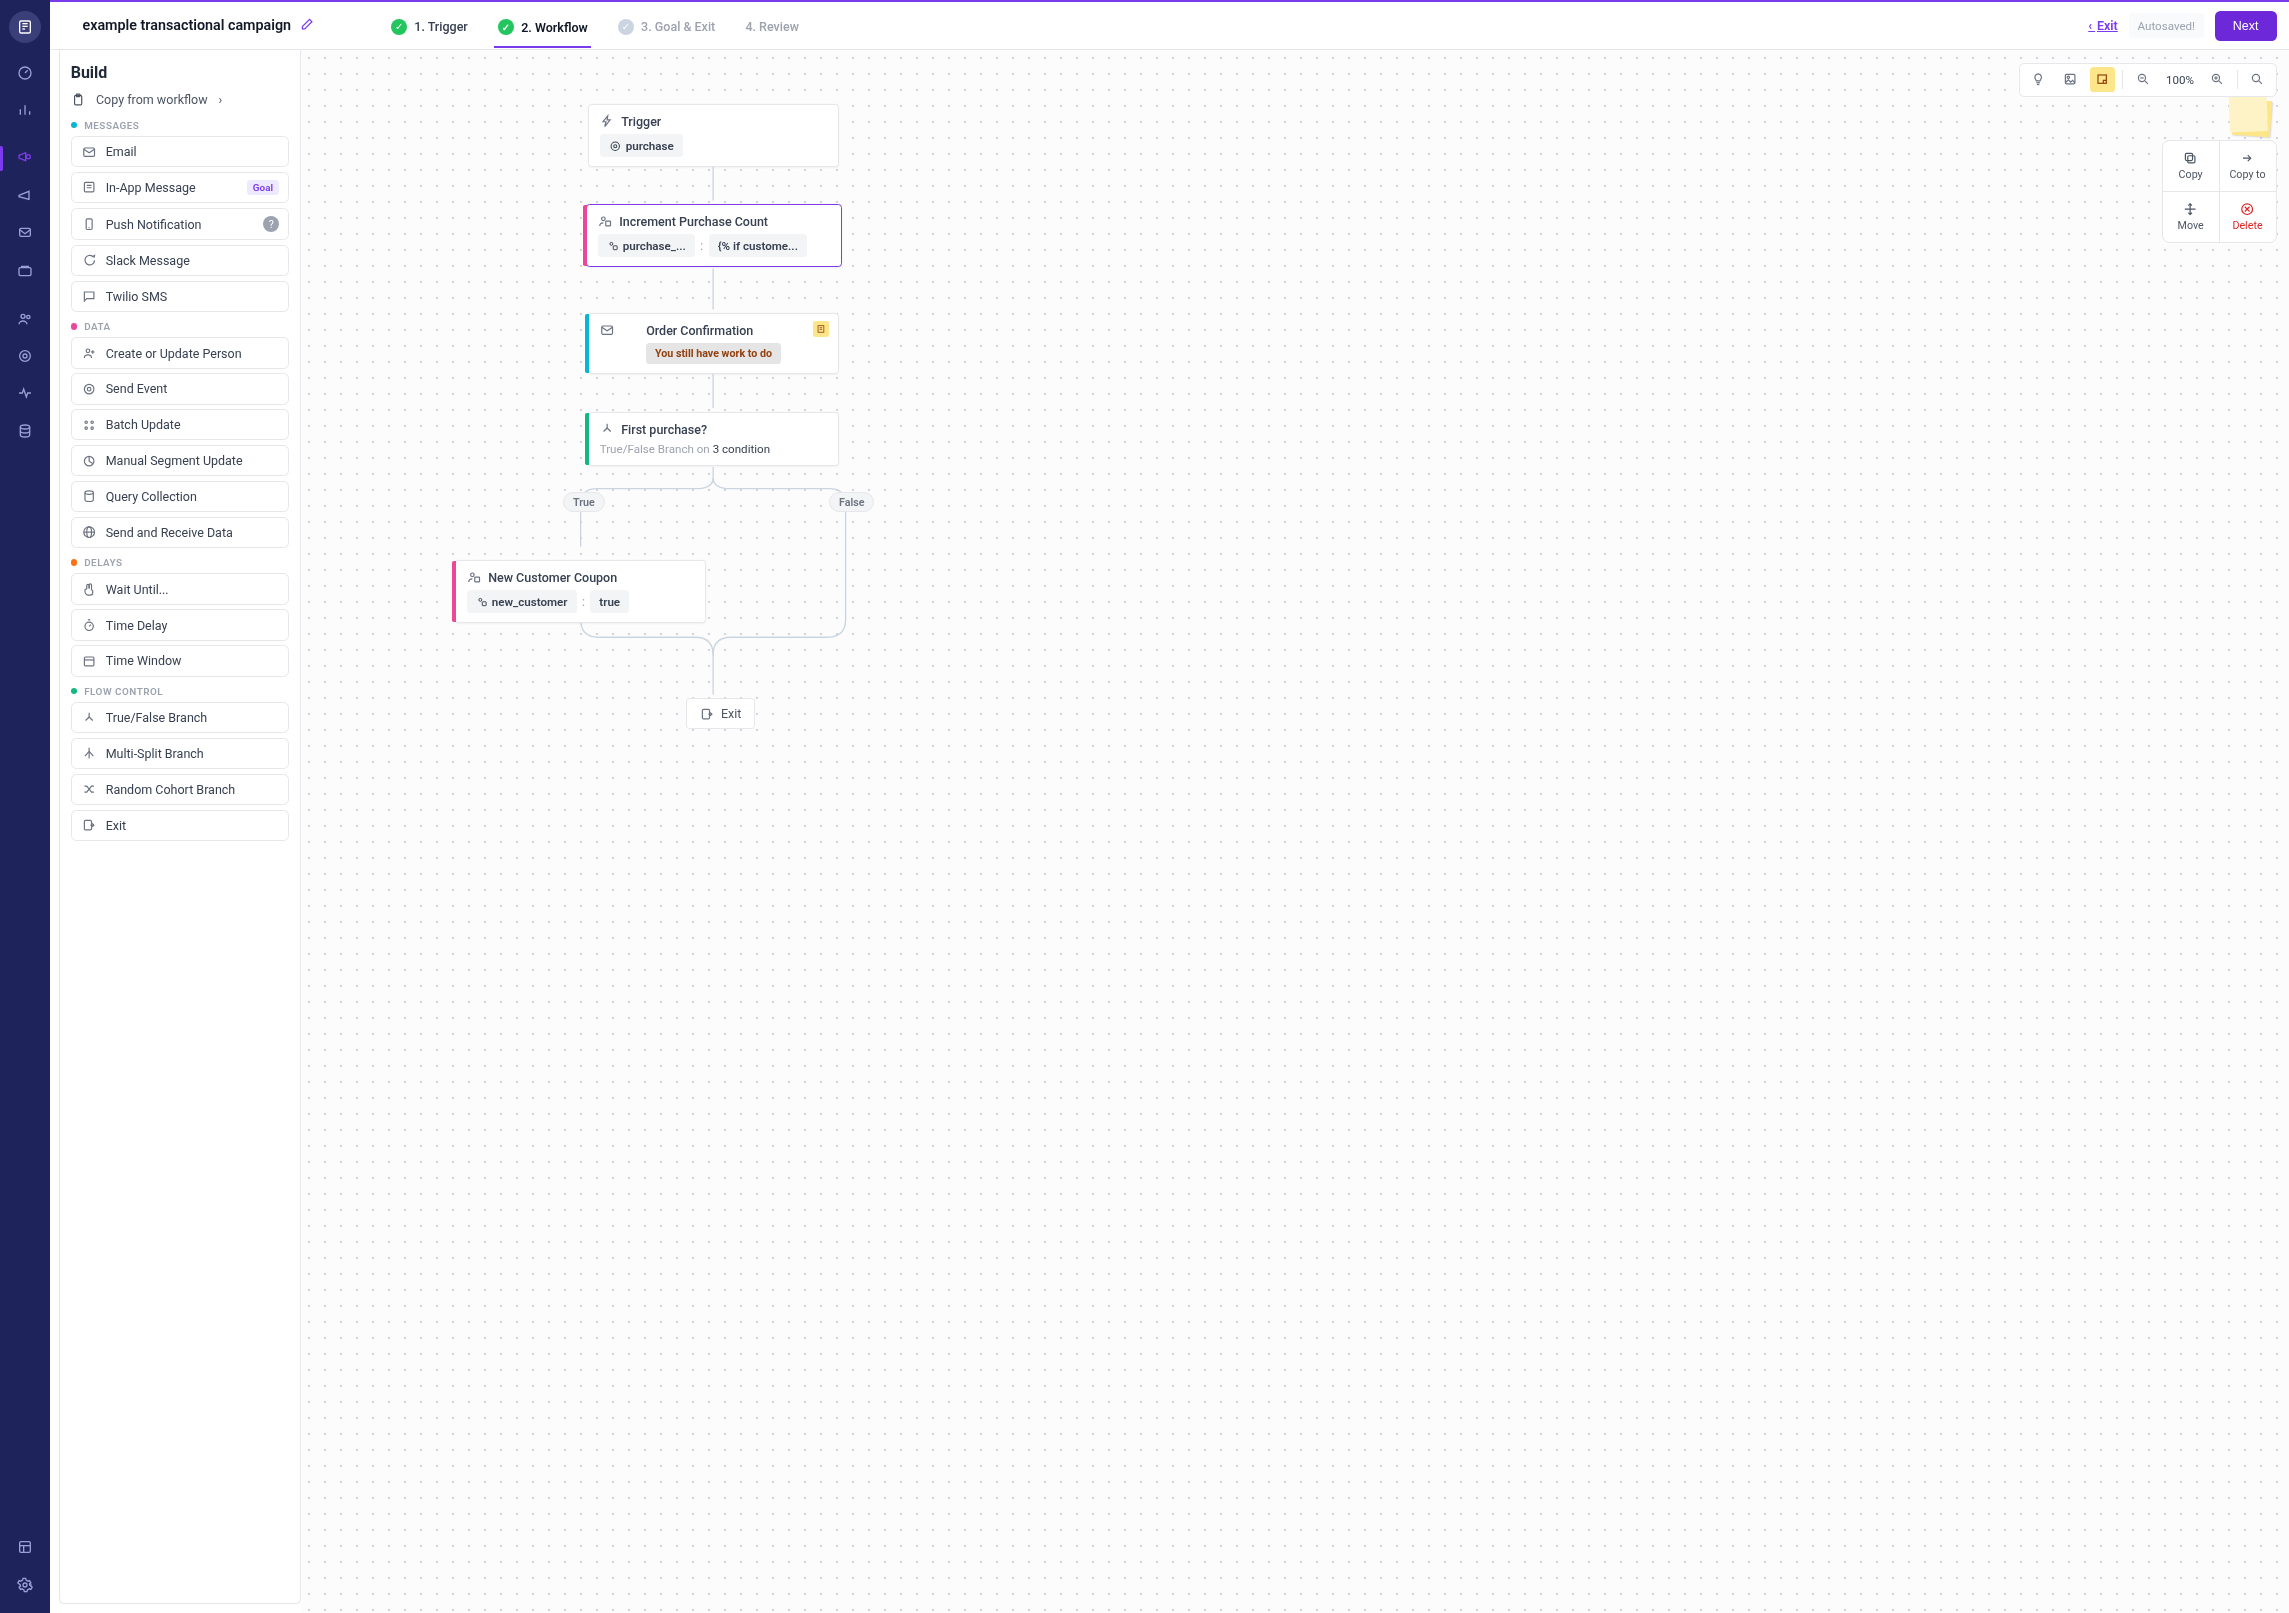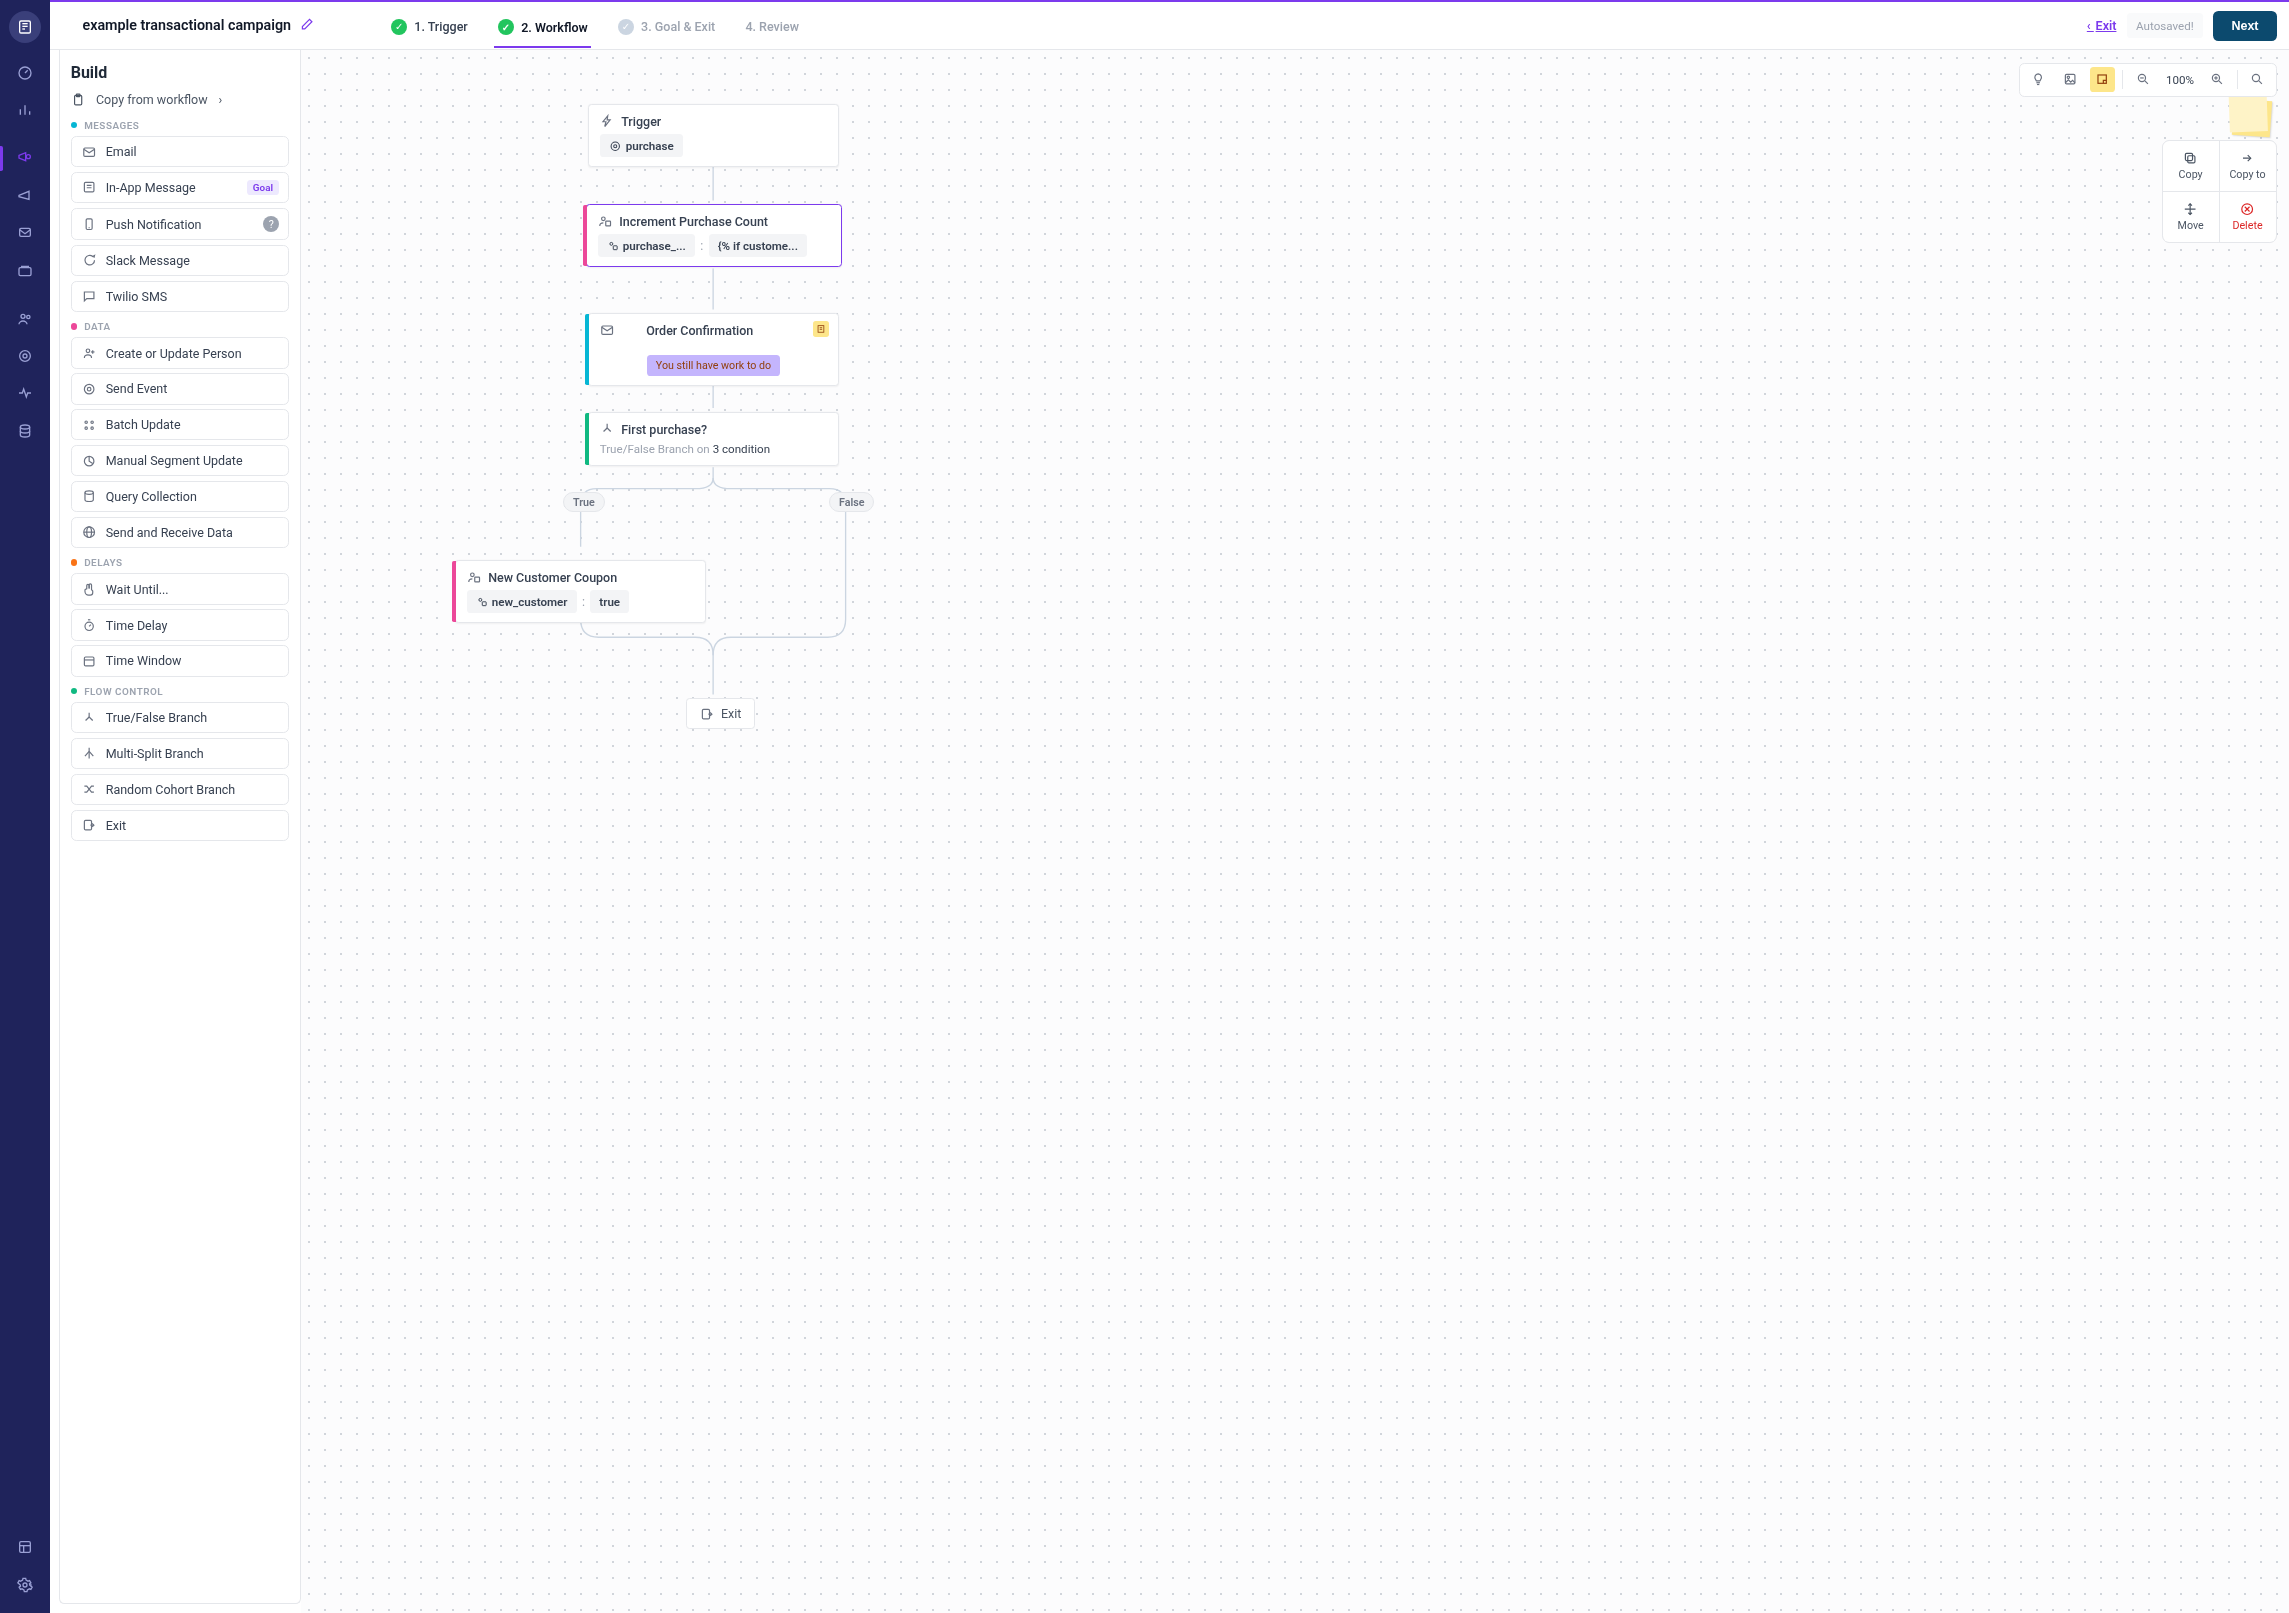--- a/index.html
+++ b/index.html
@@ -25,21 +25,21 @@
 .edit-pencil { color: #7c3aed; cursor: pointer; }
 .steps { display: flex; align-items: center; gap: 23px; margin-left: 36px; }
 .step { display: flex; align-items: center; gap: 7.2px; font-size: 12.5px; color: #9ca3af; cursor: pointer; padding: 16px 3.6px 13.4px; font-weight: 500; }
 .step.done { color: #374151; }
 .step.active { color: #111827; border-bottom: 2.7px solid #7c3aed; padding-bottom: 10.7px; font-weight: 600; }
 .step .stepcircle { width: 16px; height: 16px; border-radius: 50%; background: #22c55e; color: #fff; display: flex; align-items: center; justify-content: center; font-size: 9.9px; }
 .step .stepcircle.grey { background: #cbd5e1; }
 .topbar-right { margin-left: auto; display: flex; align-items: center; gap: 10.7px; }
 .exit-link { color: #7c3aed; font-weight: 600; cursor: pointer; display: flex; align-items: center; gap: 1.8px; text-decoration: underline; }
 .autosaved { color: #9ca3af; background: #f9fafb; padding: 5.4px 9px; border-radius: 3.6px; font-size: 11.6px; }
-.next-btn { background: #0c4a6e; color: #fff; font-weight: 700; padding: 8px 18px; border: none; border-radius: 5.4px; cursor: pointer; font-size: 12.5px; }
+.next-btn { background: #6d28d9; color: #fff; font-weight: 400; padding: 8px 18px; border: none; border-radius: 5.4px; cursor: pointer; font-size: 12.5px; }
 
 
 .indent { flex: 1; display: flex; min-height: 0; }
 
 
 .build { width: 242px; background: #fff; border: 0.9px solid #e5e7eb; border-top: none; border-radius: 0 0 5.4px 5.4px; margin: 0 0 9px 9px; padding: 12.5px 10.7px; overflow-y: auto; flex-shrink: 0; }
 .build h2 { font-size: 16px; font-weight: 700; margin-bottom: 10.7px; }
 .copy-from { display: flex; align-items: center; gap: 11px; color: #4b5563; cursor: pointer; margin-bottom: 12.5px; font-size: 12.5px; }
 .cat { margin-top: 9px; }
 .cat-header { display: flex; align-items: center; gap: 7.2px; font-size: 9.9px; font-weight: 600; letter-spacing: 0.05em; color: #9ca3af; margin: 9px 0 5.4px; }
@@ -75,21 +75,21 @@
 
 .node { position: absolute; background: #fff; border: 0.9px solid #e5e7eb; border-radius: 3.6px; box-shadow: 0 0.9px 1.8px rgba(0,0,0,.05); }
 .node-header { display: flex; align-items: center; gap: 7.2px; padding: 9px 10.7px 5.4px; font-size: 12.5px; color: #374151; font-weight: 500; }
 .node-body { padding: 0 10.7px 9px; }
 .chip { display: inline-flex; align-items: center; gap: 4.5px; padding: 4.5px 9px; background: #f3f4f6; border-radius: 3.6px; font-size: 11.6px; color: #374151; font-weight: 600; }
 .node.selected { border: 1.8px solid #7c3aed; }
 .leftbar { position: absolute; left: -3.6px; top: 0; bottom: 0; width: 3.6px; border-radius: 1.8px 0 0 1.8px; }
 .lb-pink { background: #ec4899; }
 .lb-cyan { background: #06b6d4; }
 .lb-green { background: #10b981; }
-.warn-note { display: inline-block; margin-top: 12px; background: #c4b5fd; color: #92400e; font-size: 10.7px; padding: 3.6px 9px; border-radius: 3.6px; }
+.warn-note { display: inline-block; margin-top: 0; background: #e5e5e5; color: #92400e; font-size: 10.7px; padding: 3.6px 9px; border-radius: 3.6px; font-weight: bold; }
 .docnote { position: absolute; top: 7.2px; right: 9px; width: 16px; height: 16px; background: #fde68a; border-radius: 2.7px; display: flex; align-items: center; justify-content: center; font-size: 9.9px; }
 .colon { color: #9ca3af; padding: 0 5.4px; }
 .subtext { font-size: 11.6px; color: #9ca3af; padding: 0 10.7px 9px; }
 .subtext .num { color: #374151; }
 
 
 .wires { position: absolute; inset: 0; width: 100%; height: 100%; pointer-events: none; z-index: 1; }
 .node { z-index: 5; }
 
 .branch-pill { position: absolute; background: #f3f4f6; border: 0.9px solid #e5e7eb; border-radius: 10.7px; padding: 2.7px 9px; font-size: 10.7px; color: #6b7280; z-index: 6; font-weight: 600; }

